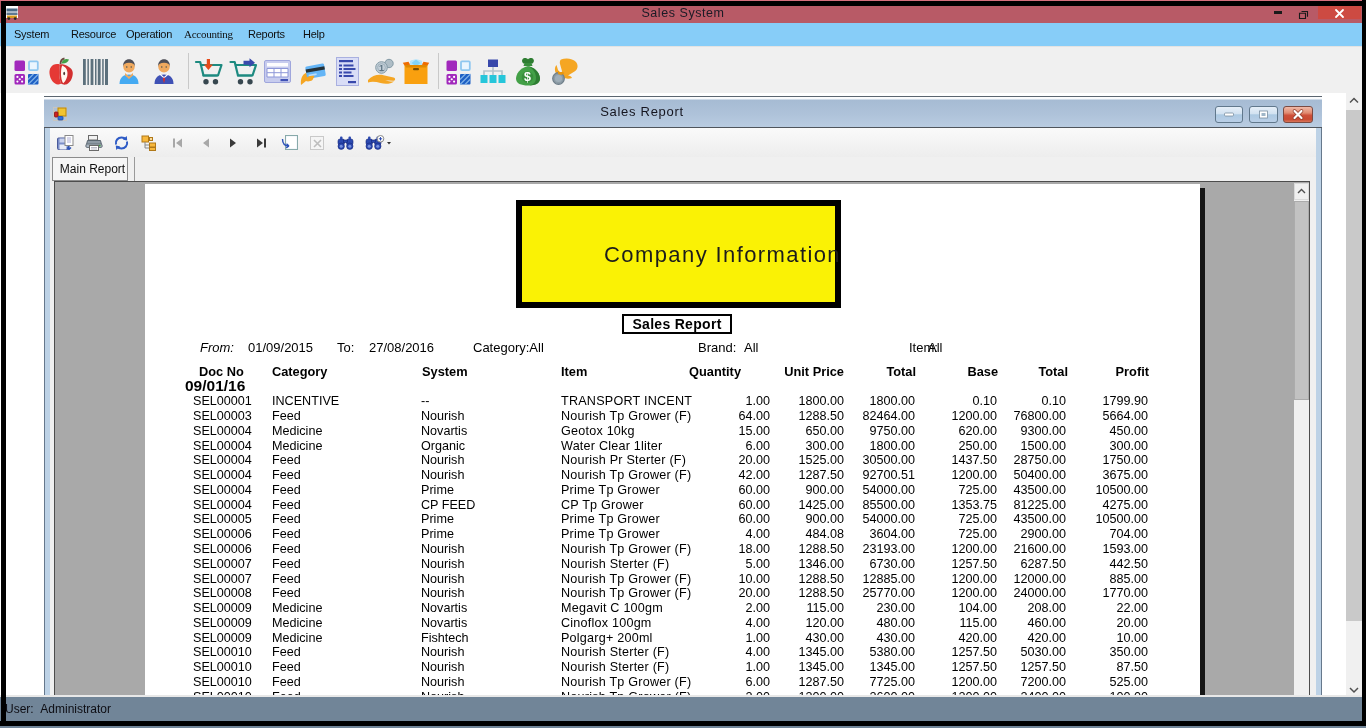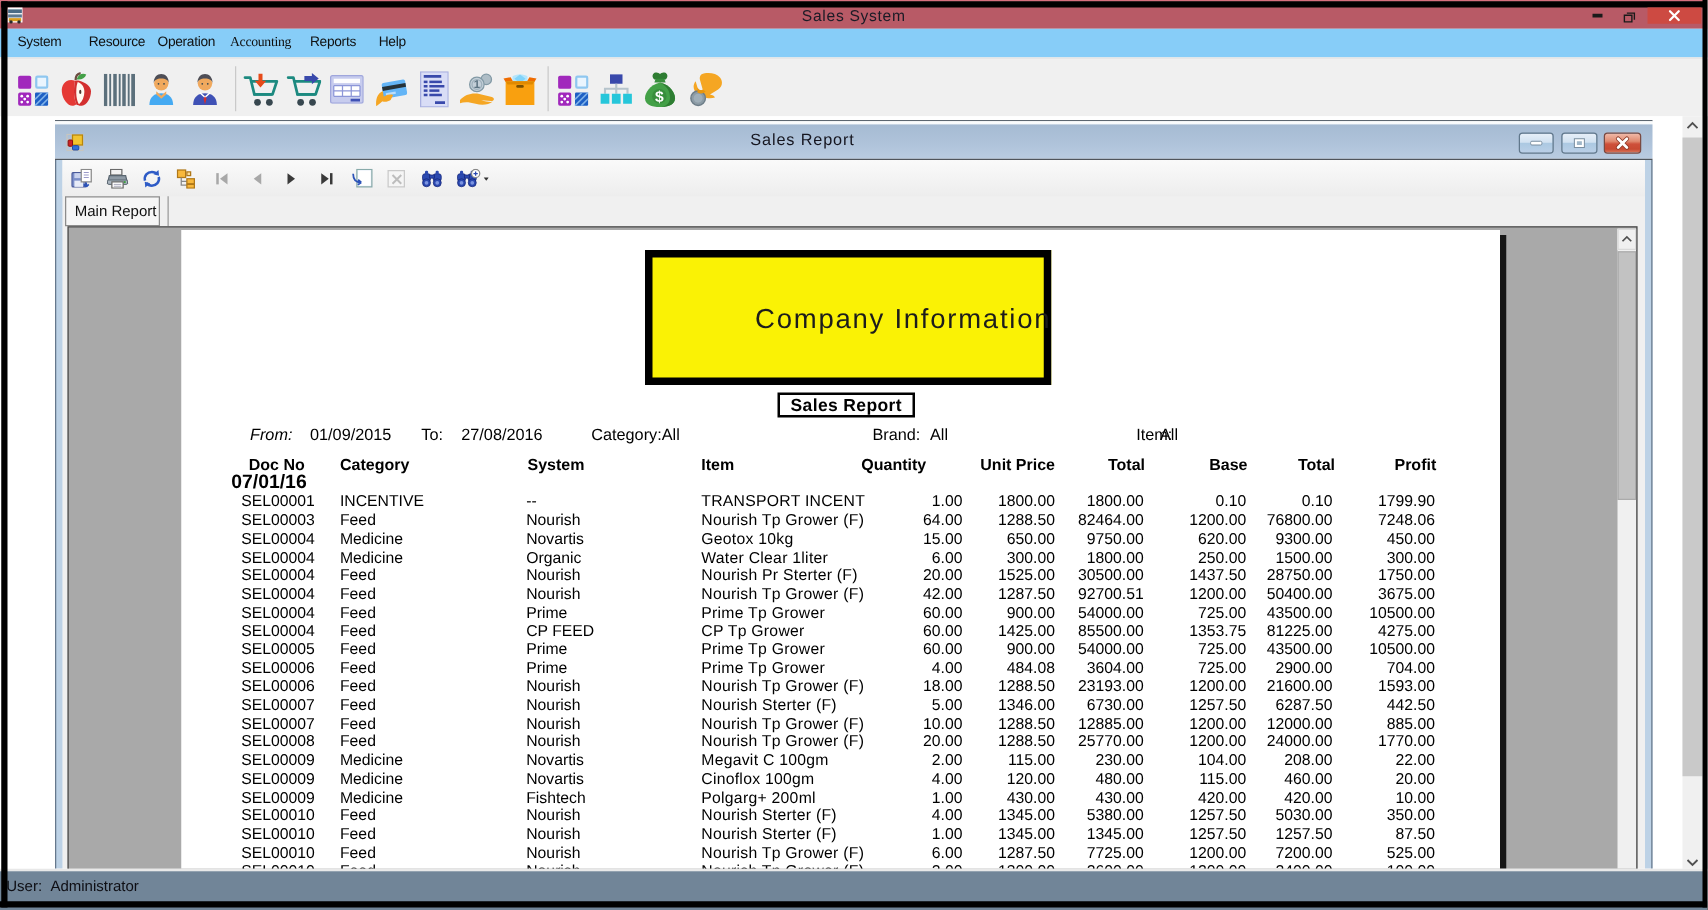--- a/index.html
+++ b/index.html
@@ -407,21 +407,21 @@
           <span class="hd" style="left:199px;">Doc No</span>
           <span class="hd" style="left:272px;">Category</span>
           <span class="hd" style="left:422px;">System</span>
           <span class="hd" style="left:561px;">Item</span>
           <span class="hd hdr" style="left:641px;width:100px;">Quantity</span>
           <span class="hd hdr" style="left:744px;width:100px;">Unit Price</span>
           <span class="hd hdr" style="left:816px;width:100px;">Total</span>
           <span class="hd hdr" style="left:898px;width:100px;">Base</span>
           <span class="hd hdr" style="left:968px;width:100px;">Total</span>
           <span class="hd hdr" style="left:1049px;width:100px;">Profit</span>
-          <div id="dtline" class="abs">07/01/16</div>
+          <div id="dtline" class="abs">09/01/16</div>
           <div class="row" style="top:394.3px;">
               <span class="c1">SEL00001</span>
               <span class="c2">INCENTIVE</span>
               <span class="c3">--</span>
               <span class="c4">TRANSPORT INCENT</span>
               <span class="cr c5">1.00</span>
               <span class="cr c6">1800.00</span>
               <span class="cr c7">1800.00</span>
               <span class="cr c8">0.10</span>
               <span class="cr c9">0.10</span>
@@ -430,21 +430,21 @@
           <div class="row" style="top:409.1px;">
               <span class="c1">SEL00003</span>
               <span class="c2">Feed</span>
               <span class="c3">Nourish</span>
               <span class="c4">Nourish Tp Grower (F)</span>
               <span class="cr c5">64.00</span>
               <span class="cr c6">1288.50</span>
               <span class="cr c7">82464.00</span>
               <span class="cr c8">1200.00</span>
               <span class="cr c9">76800.00</span>
-              <span class="cr c10">7248.06</span>
+              <span class="cr c10">5664.00</span>
             </div>
           <div class="row" style="top:423.8px;">
               <span class="c1">SEL00004</span>
               <span class="c2">Medicine</span>
               <span class="c3">Novartis</span>
               <span class="c4">Geotox 10kg</span>
               <span class="cr c5">15.00</span>
               <span class="cr c6">650.00</span>
               <span class="cr c7">9750.00</span>
               <span class="cr c8">620.00</span>

